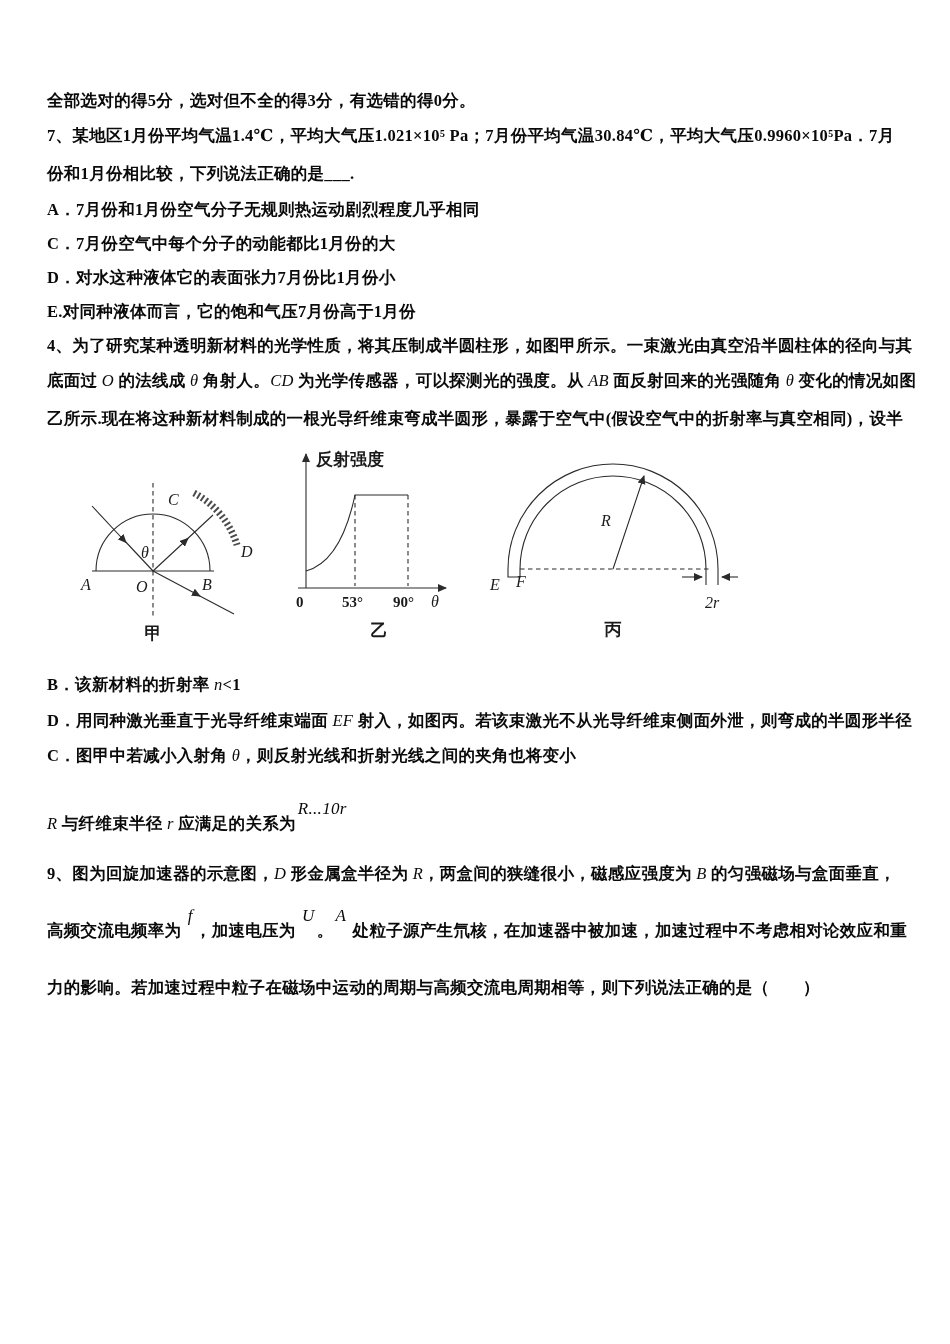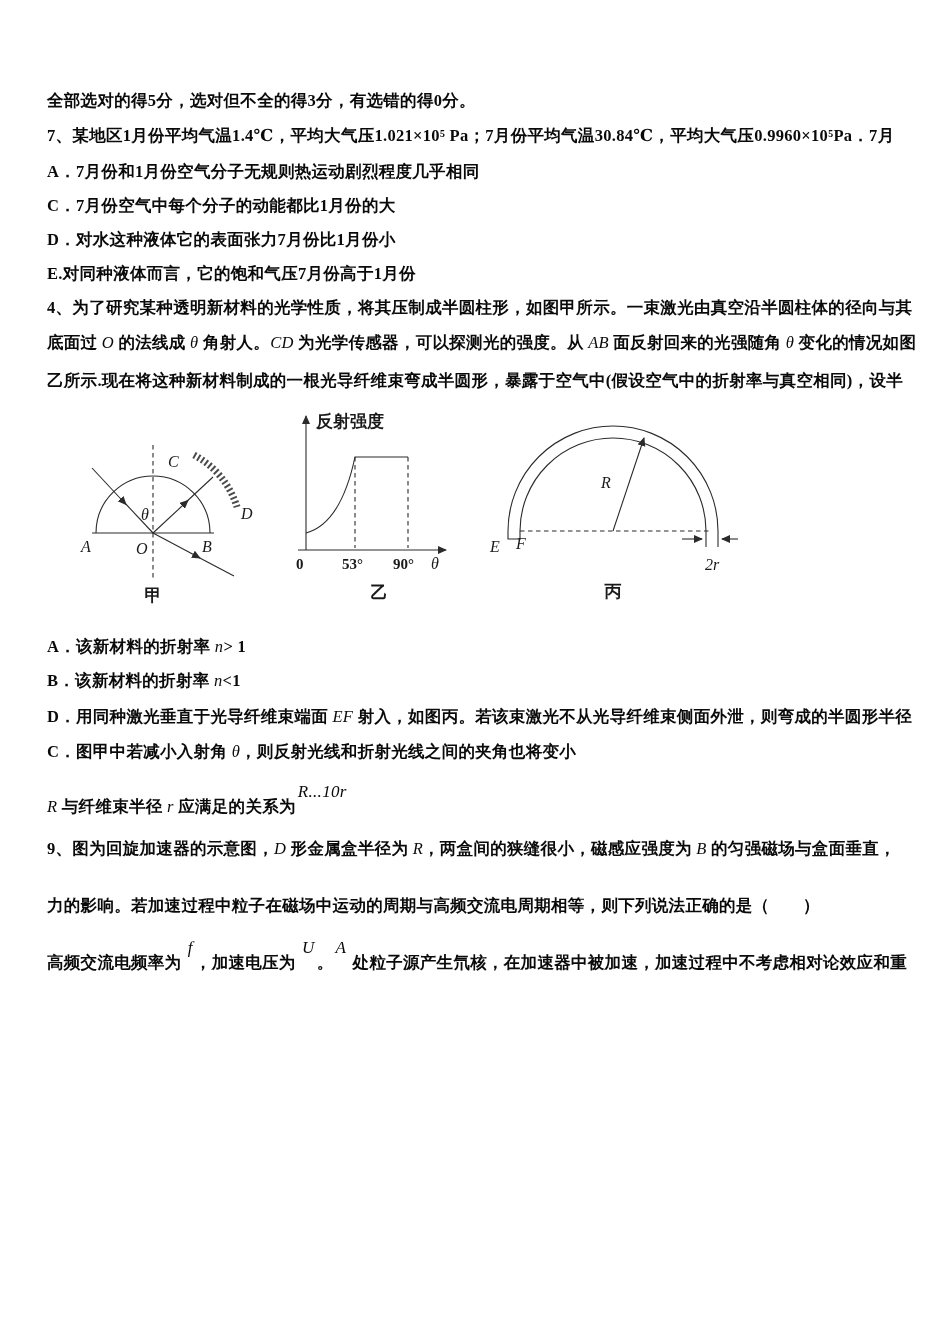--- a/index.html
+++ b/index.html
@@ -28,20 +28,21 @@
 </style>
 </head>
 <body>
 
 <div class="page">
   <div class="content">
 
     <div class="ln">全部选对的得5分，选对但不全的得3分，有选错的得0分。</div>
 
     <div class="ln lh38">7、某地区1月份平均气温1.4℃，平均大气压1.021×10⁵ Pa；7月份平均气温30.84℃，平均大气压0.9960×10⁵Pa．7月</div>
+    <div class="ln lh38">份和1月份相比较，下列说法正确的是___.</div>
     <div class="ln lh34">A．7月份和1月份空气分子无规则热运动剧烈程度几乎相同</div>
     <div class="ln lh34">C．7月份空气中每个分子的动能都比1月份的大</div>
     <div class="ln lh34">D．对水这种液体它的表面张力7月份比1月份小</div>
     <div class="ln lh34">E.对同种液体而言，它的饱和气压7月份高于1月份</div>
 
     <div class="ln">4、为了研究某种透明新材料的光学性质，将其压制成半圆柱形，如图甲所示。一束激光由真空沿半圆柱体的径向与其</div>
     <div class="ln lh38"><span>底面过 </span><span class="it">O</span><span> 的法线成 </span><span class="it">θ</span><span> 角射人。</span><span class="it">CD</span><span> 为光学传感器，可以探测光的强度。从 </span><span class="it">AB</span><span> 面反射回来的光强随角 </span><span class="it">θ</span><span> 变化的情况如图</span></div>
     <div class="ln lh38">乙所示.现在将这种新材料制成的一根光导纤维束弯成半圆形，暴露于空气中(假设空气中的折射率与真空相同)，设半</div>
 
     <div class="figrow">
@@ -112,24 +113,23 @@
           <line x1="253" y1="131" x2="237" y2="131" marker-end="url(#ba)"></line>
         </g>
         <text class="svt" x="116" y="80">R</text>
         <text class="svt" x="5" y="144">E</text>
         <text class="svt" x="31" y="141">F</text>
         <text class="svt" x="227" y="162" text-anchor="middle">2r</text>
         <text class="cnt" x="128" y="189" text-anchor="middle">丙</text>
       </svg>
     </div>
 
-    <div class="ln lh34"><span>A．该新材料的折射率 </span><span class="it">n</span><span>&gt; 1</span></div>
     <div class="ln lh34"><span>B．该新材料的折射率 </span><span class="it">n</span><span>&lt;1</span></div>
     <div class="ln lh37"><span>D．用同种激光垂直于光导纤维束端面 </span><span class="it">EF</span><span> 射入，如图丙。若该束激光不从光导纤维束侧面外泄，则弯成的半圆形半径</span></div>
     <div class="ln lh34"><span>C．图甲中若减小入射角 </span><span class="it">θ</span><span>，则反射光线和折射光线之间的夹角也将变小</span></div>
-    <div class="ln lh34" style="margin-top:21px;"><span class="it">R</span><span> 与纤维束半径 </span><span class="it">r</span><span> 应满足的关系为</span><span class="sup">R...10r</span></div>
+    <div class="ln lh34" style="margin-top:34px;"><span class="it">R</span><span> 与纤维束半径 </span><span class="it">r</span><span> 应满足的关系为</span><span class="sup">R...10r</span></div>
 
-    <div class="ln lh34" style="margin-top:8px;"><span>9、图为回旋加速器的示意图，</span><span class="it">D</span><span> 形金属盒半径为 </span><span class="it">R</span><span>，两盒间的狭缝很小，磁感应强度为 </span><span class="it">B</span><span> 的匀强磁场与盒面垂直，</span></div>
+    <div class="ln lh34" style="margin-top:16px;"><span>9、图为回旋加速器的示意图，</span><span class="it">D</span><span> 形金属盒半径为 </span><span class="it">R</span><span>，两盒间的狭缝很小，磁感应强度为 </span><span class="it">B</span><span> 的匀强磁场与盒面垂直，</span></div>
+    <div class="ln lh34" style="margin-top:23px;"><span>高频交流电频率为 </span><span class="sup">f</span><span>，加速电压为 </span><span class="sup">U</span><span>。</span><span class="sup">A</span><span> 处粒子源产生氘核，在加速器中被加速，加速过程中不考虑相对论效应和重</span></div>
     <div class="ln lh34" style="margin-top:23px;">力的影响。若加速过程中粒子在磁场中运动的周期与高频交流电周期相等，则下列说法正确的是（　　）</div>
-    <div class="ln lh34" style="margin-top:23px;"><span>高频交流电频率为 </span><span class="sup">f</span><span>，加速电压为 </span><span class="sup">U</span><span>。</span><span class="sup">A</span><span> 处粒子源产生氘核，在加速器中被加速，加速过程中不考虑相对论效应和重</span></div>
 
   </div>
 </div>
 
 </body></html>

